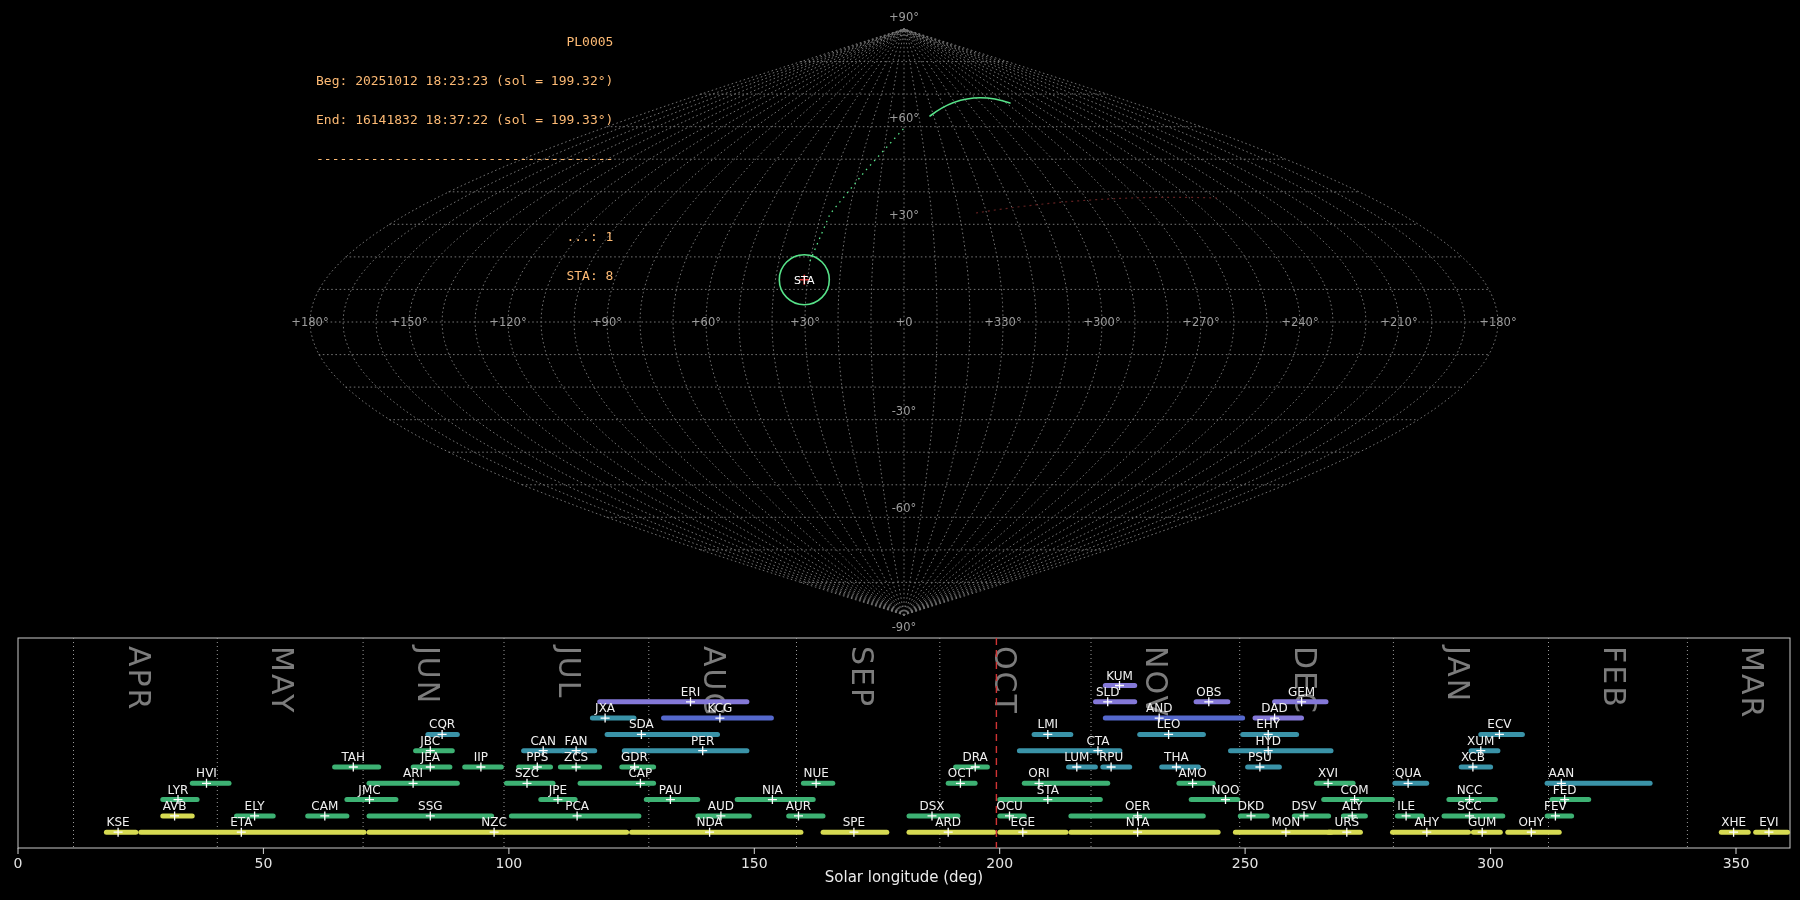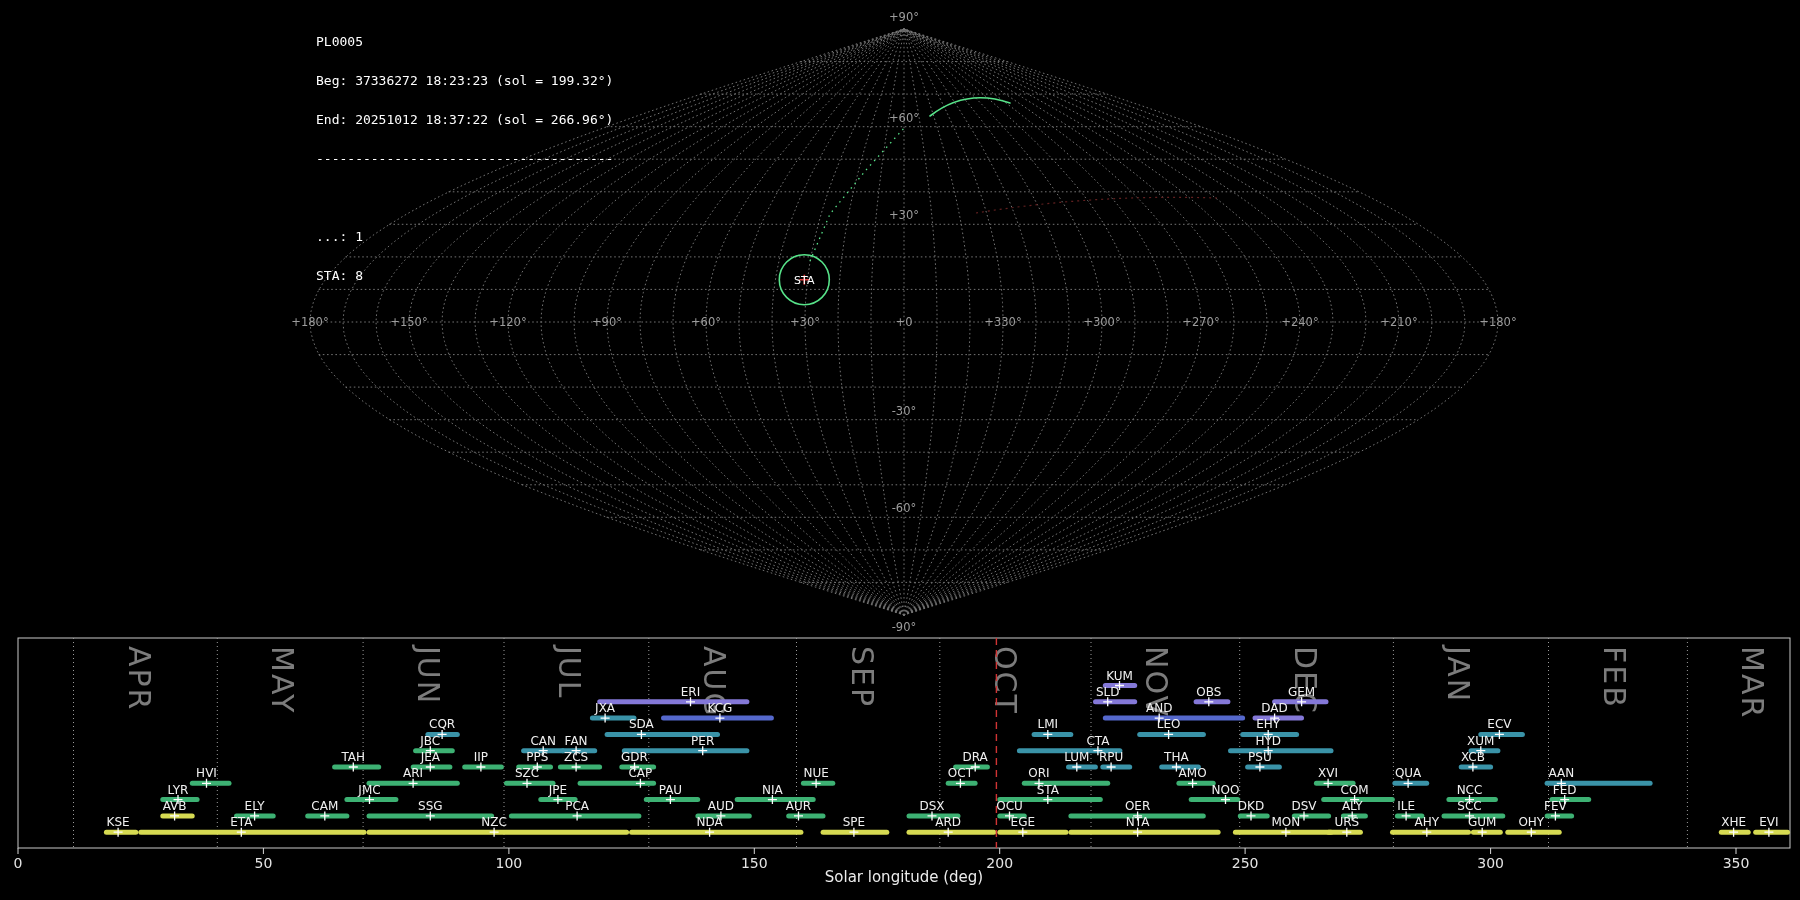--- a/index.html
+++ b/index.html
@@ -1,20 +1,20 @@
 <!DOCTYPE html>
 <html><head>
 <meta charset="utf-8">
 <style>
   html,body{margin:0;padding:0;background:#000;}
   .stage{position:relative;width:1800px;height:900px;background:#000;overflow:hidden;
          font-family:"DejaVu Sans",sans-serif;}
   #plot{position:absolute;left:0;top:0;}
-  .info{position:absolute;left:316px;top:9px;color:#ffffff;
-        font-family:"DejaVu Sans Mono",monospace;font-size:13px;line-height:13px;white-space:pre;}
+  .info{position:absolute;left:316px;top:9px;color:#fdba74;
+        font-family:"DejaVu Sans Mono",monospace;font-size:13px;line-height:13px;white-space:pre;text-align:right;}
   .info div{height:13px;}
   svg text{font-family:"DejaVu Sans",sans-serif;}
 </style>
 </head>
 <body>
 
 <div class="stage">
   <svg id="plot" width="1800" height="900" viewBox="0 0 1800 900">
     <g id="skymap">
         <g stroke="#d2d2d2" stroke-width="1" fill="none" stroke-dasharray="0.8 3.4" stroke-linecap="round" opacity="0.55">
@@ -581,20 +581,20 @@
           <text x="1490.6" y="868" fill="#e4e4e4" font-size="14" text-anchor="middle">300</text>
           <path d="M1736.0 848V854" stroke="#d8d8d8" stroke-width="1"></path>
           <text x="1736.0" y="868" fill="#e4e4e4" font-size="14" text-anchor="middle">350</text>
           <text x="904.0" y="882" fill="#ececec" font-size="15" text-anchor="middle">Solar longitude (deg)</text>
         </g>
       </g>
   </svg>
 
   <div class="info">
     <div>PL0005</div>
-    <div>Beg: 37336272 18:23:23 (sol = 199.32°)</div>
-    <div>End: 20251012 18:37:22 (sol = 266.96°)</div>
+    <div>Beg: 20251012 18:23:23 (sol = 199.32°)</div>
+    <div>End: 16141832 18:37:22 (sol = 199.33°)</div>
     <div>--------------------------------------</div>
     <div></div>
     <div>...: 1</div>
     <div>STA: 8</div>
   </div>
 </div>
 
 </body></html>

